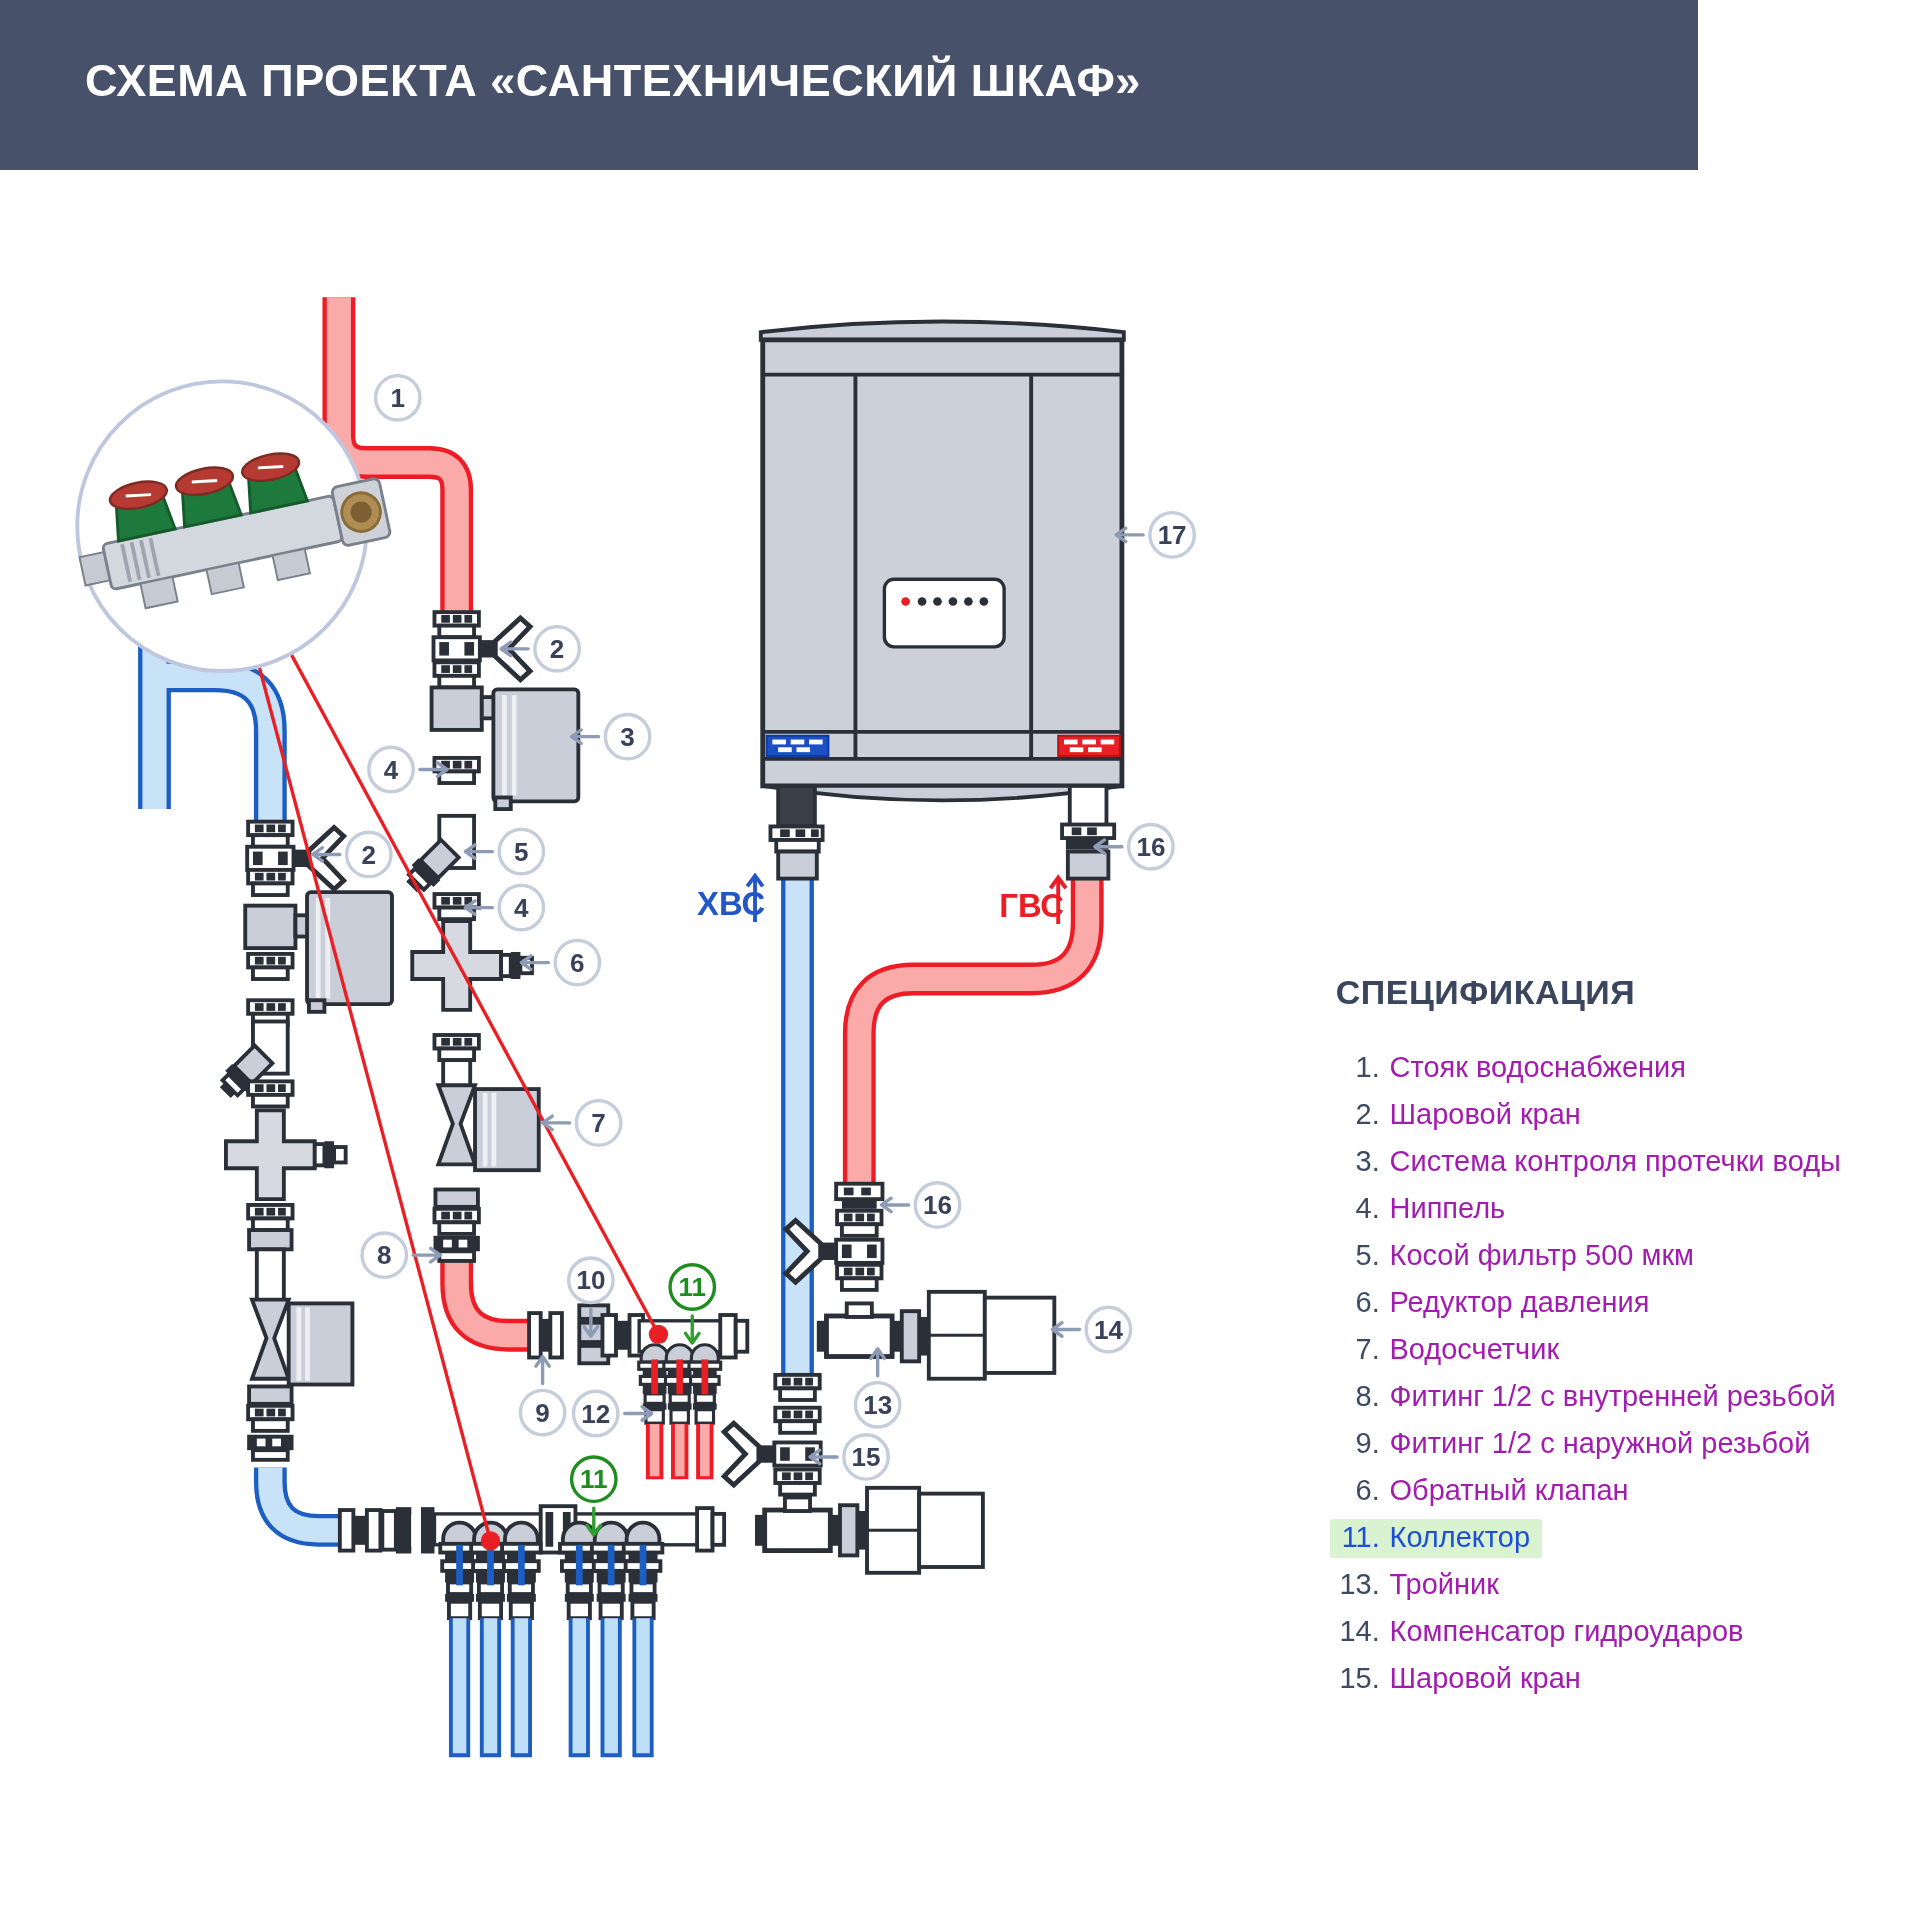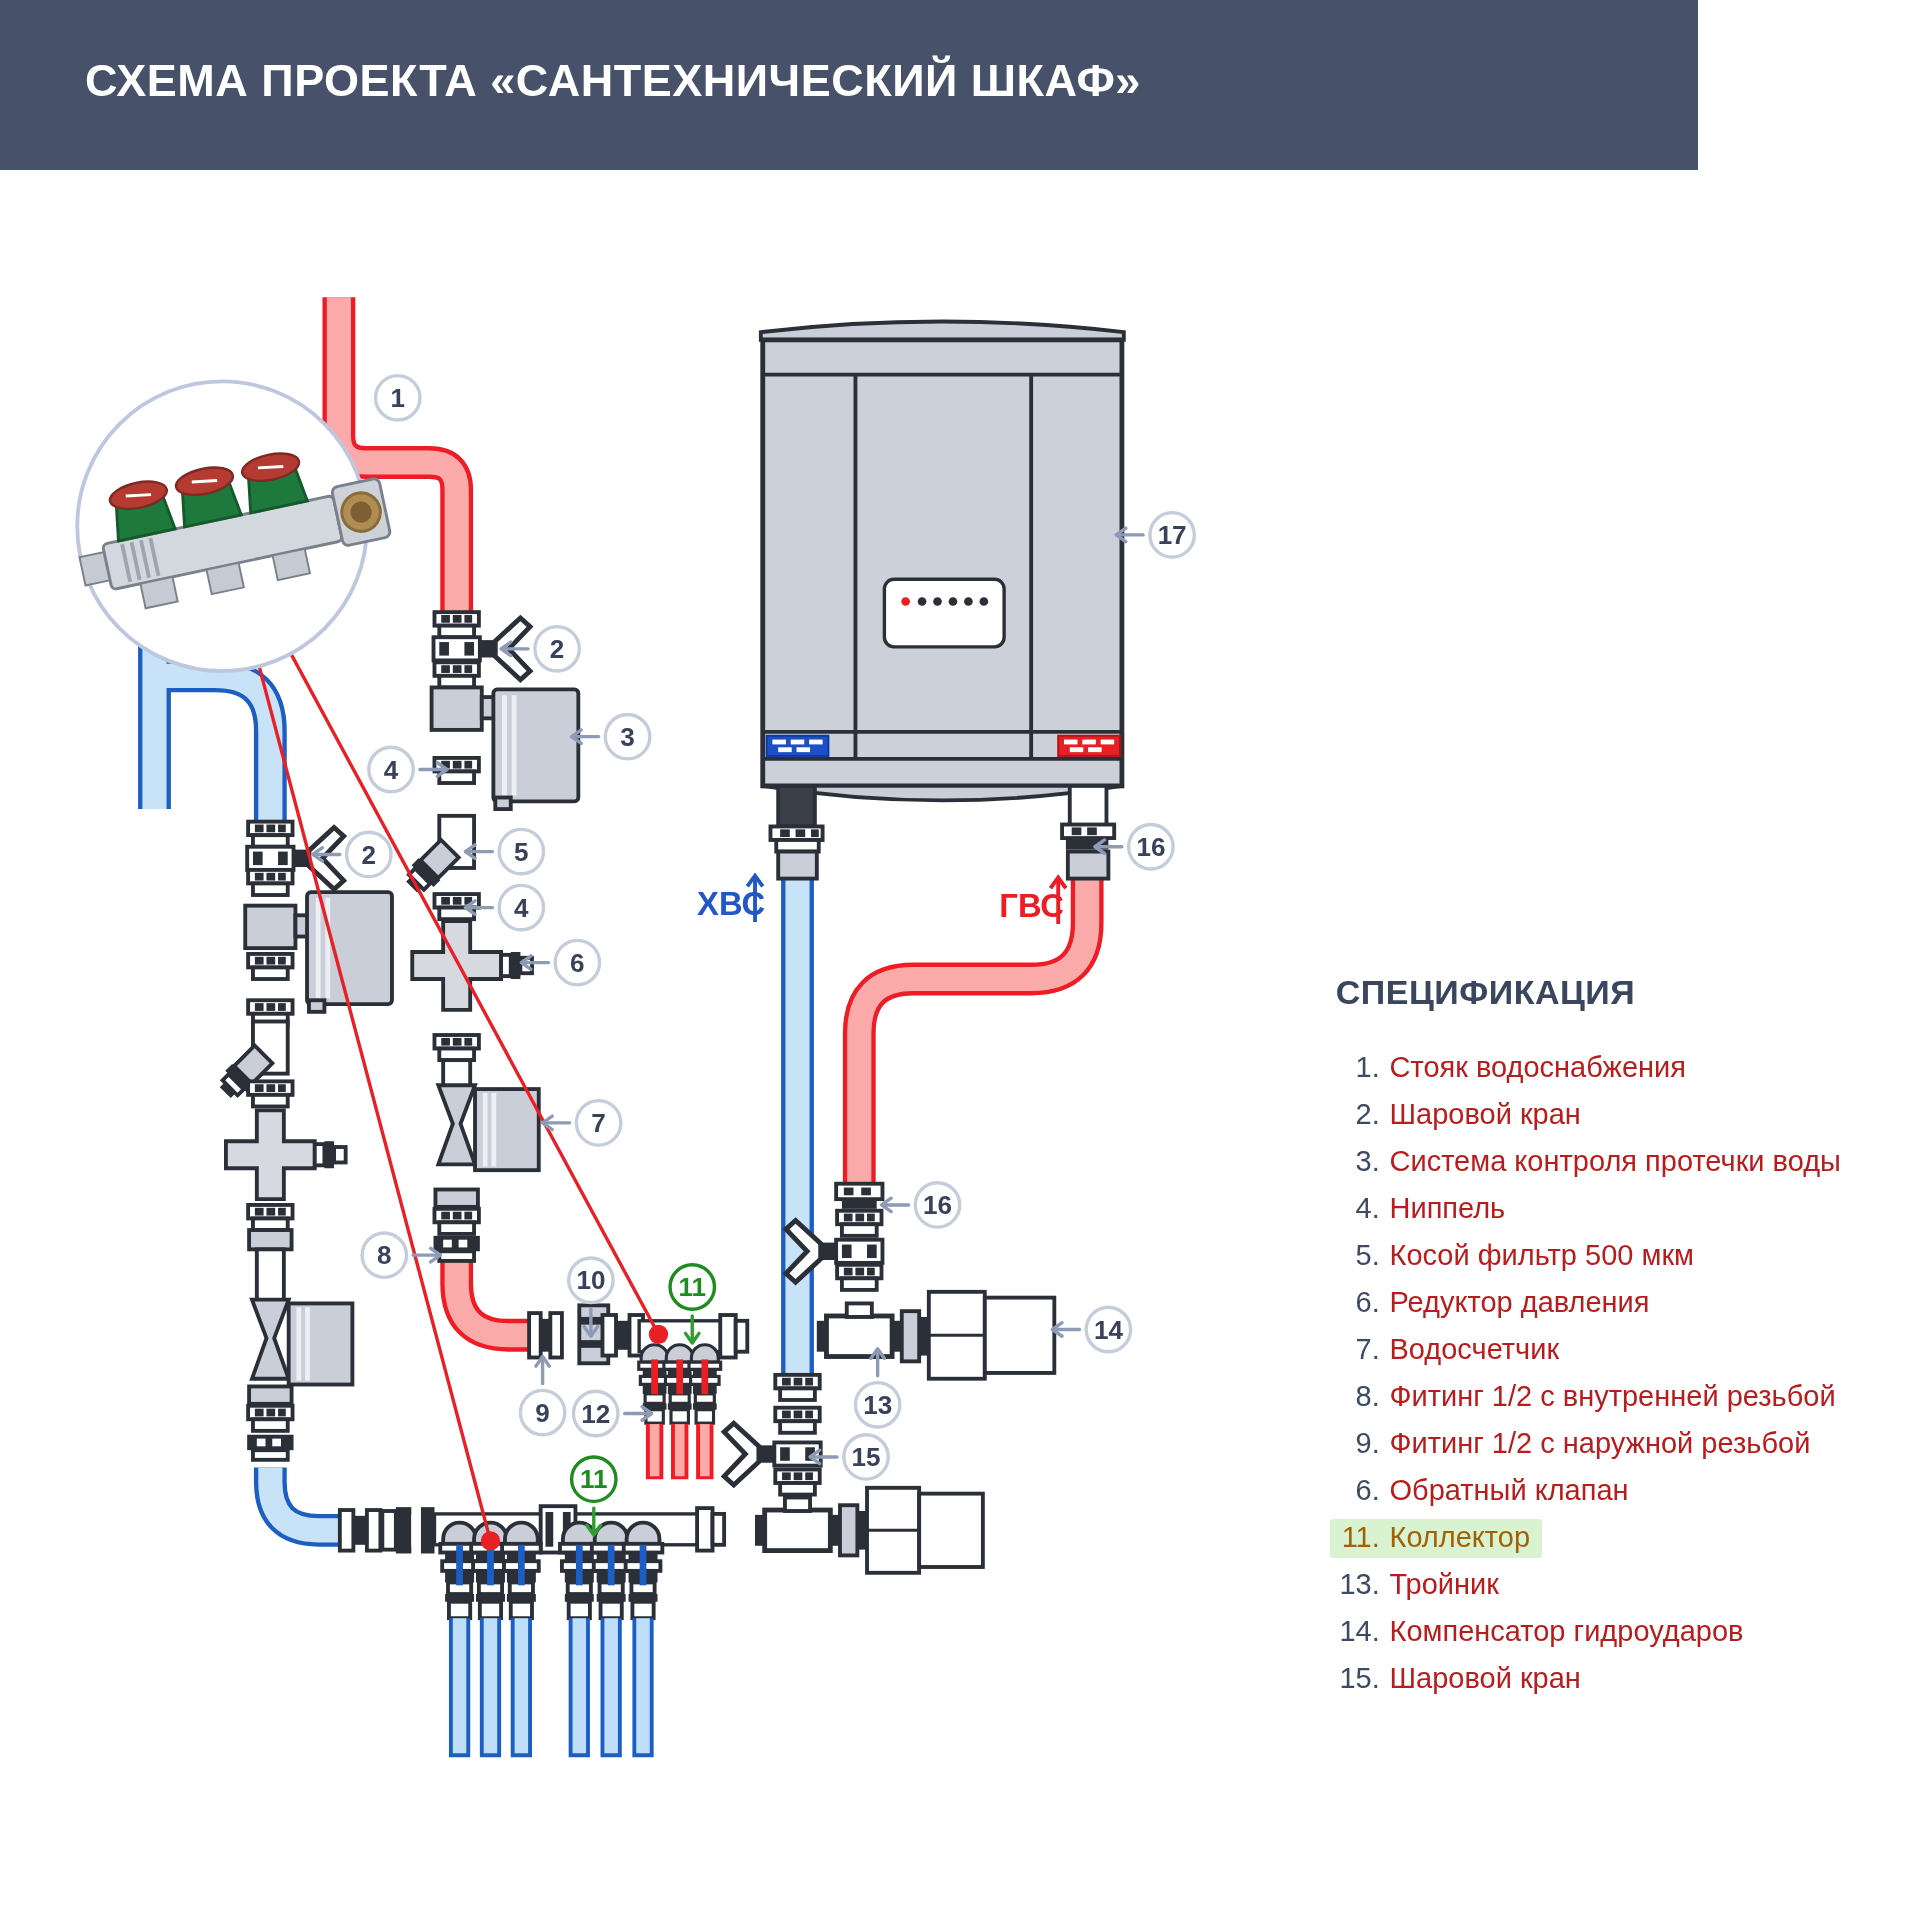--- a/index.html
+++ b/index.html
@@ -15,23 +15,23 @@
   .d{fill:#2A2F38;stroke:none;}
   .g{fill:#C9CED8;stroke:#2A2F38;stroke-width:4;}
   .gl{fill:#D6DAE0;stroke:#2A2F38;stroke-width:4;}
   .hl-line{stroke:#2A2F38;stroke-width:4;fill:none;}
   
   #spec{position:absolute;left:1330px;top:973px;width:579px;}
   #spec h2{margin:0 0 33px 5.8px;font-size:34px;font-weight:700;color:#3A455E;letter-spacing:0.5px;}
   .item{height:47px;display:flex;align-items:center;}
   .bg{display:flex;align-items:baseline;padding:1.9px 11.6px 3.9px 5.8px;border-radius:2.9px;}
   .num{width:44px;text-align:right;margin-right:9.7px;font-size:29px;color:#3D4A63;}
-  .lab{font-size:29px;color:#b91c1c;white-space:nowrap;}
+  .lab{font-size:29px;color:#a21caf;white-space:nowrap;}
   .item.hl .bg{background:#D9F2D0;}
-  .item.hl .num,.item.hl .lab{color:#a16207;}
+  .item.hl .num,.item.hl .lab{color:#1d4ed8;}
 </style>
 </head>
 <body>
 
 <div class="header">
   <h1>СХЕМА ПРОЕКТА «САНТЕХНИЧЕСКИЙ ШКАФ»</h1>
 </div>
 
 <svg id="stage" width="1931" height="1931" viewBox="0 0 2000 2000">
   <defs>

